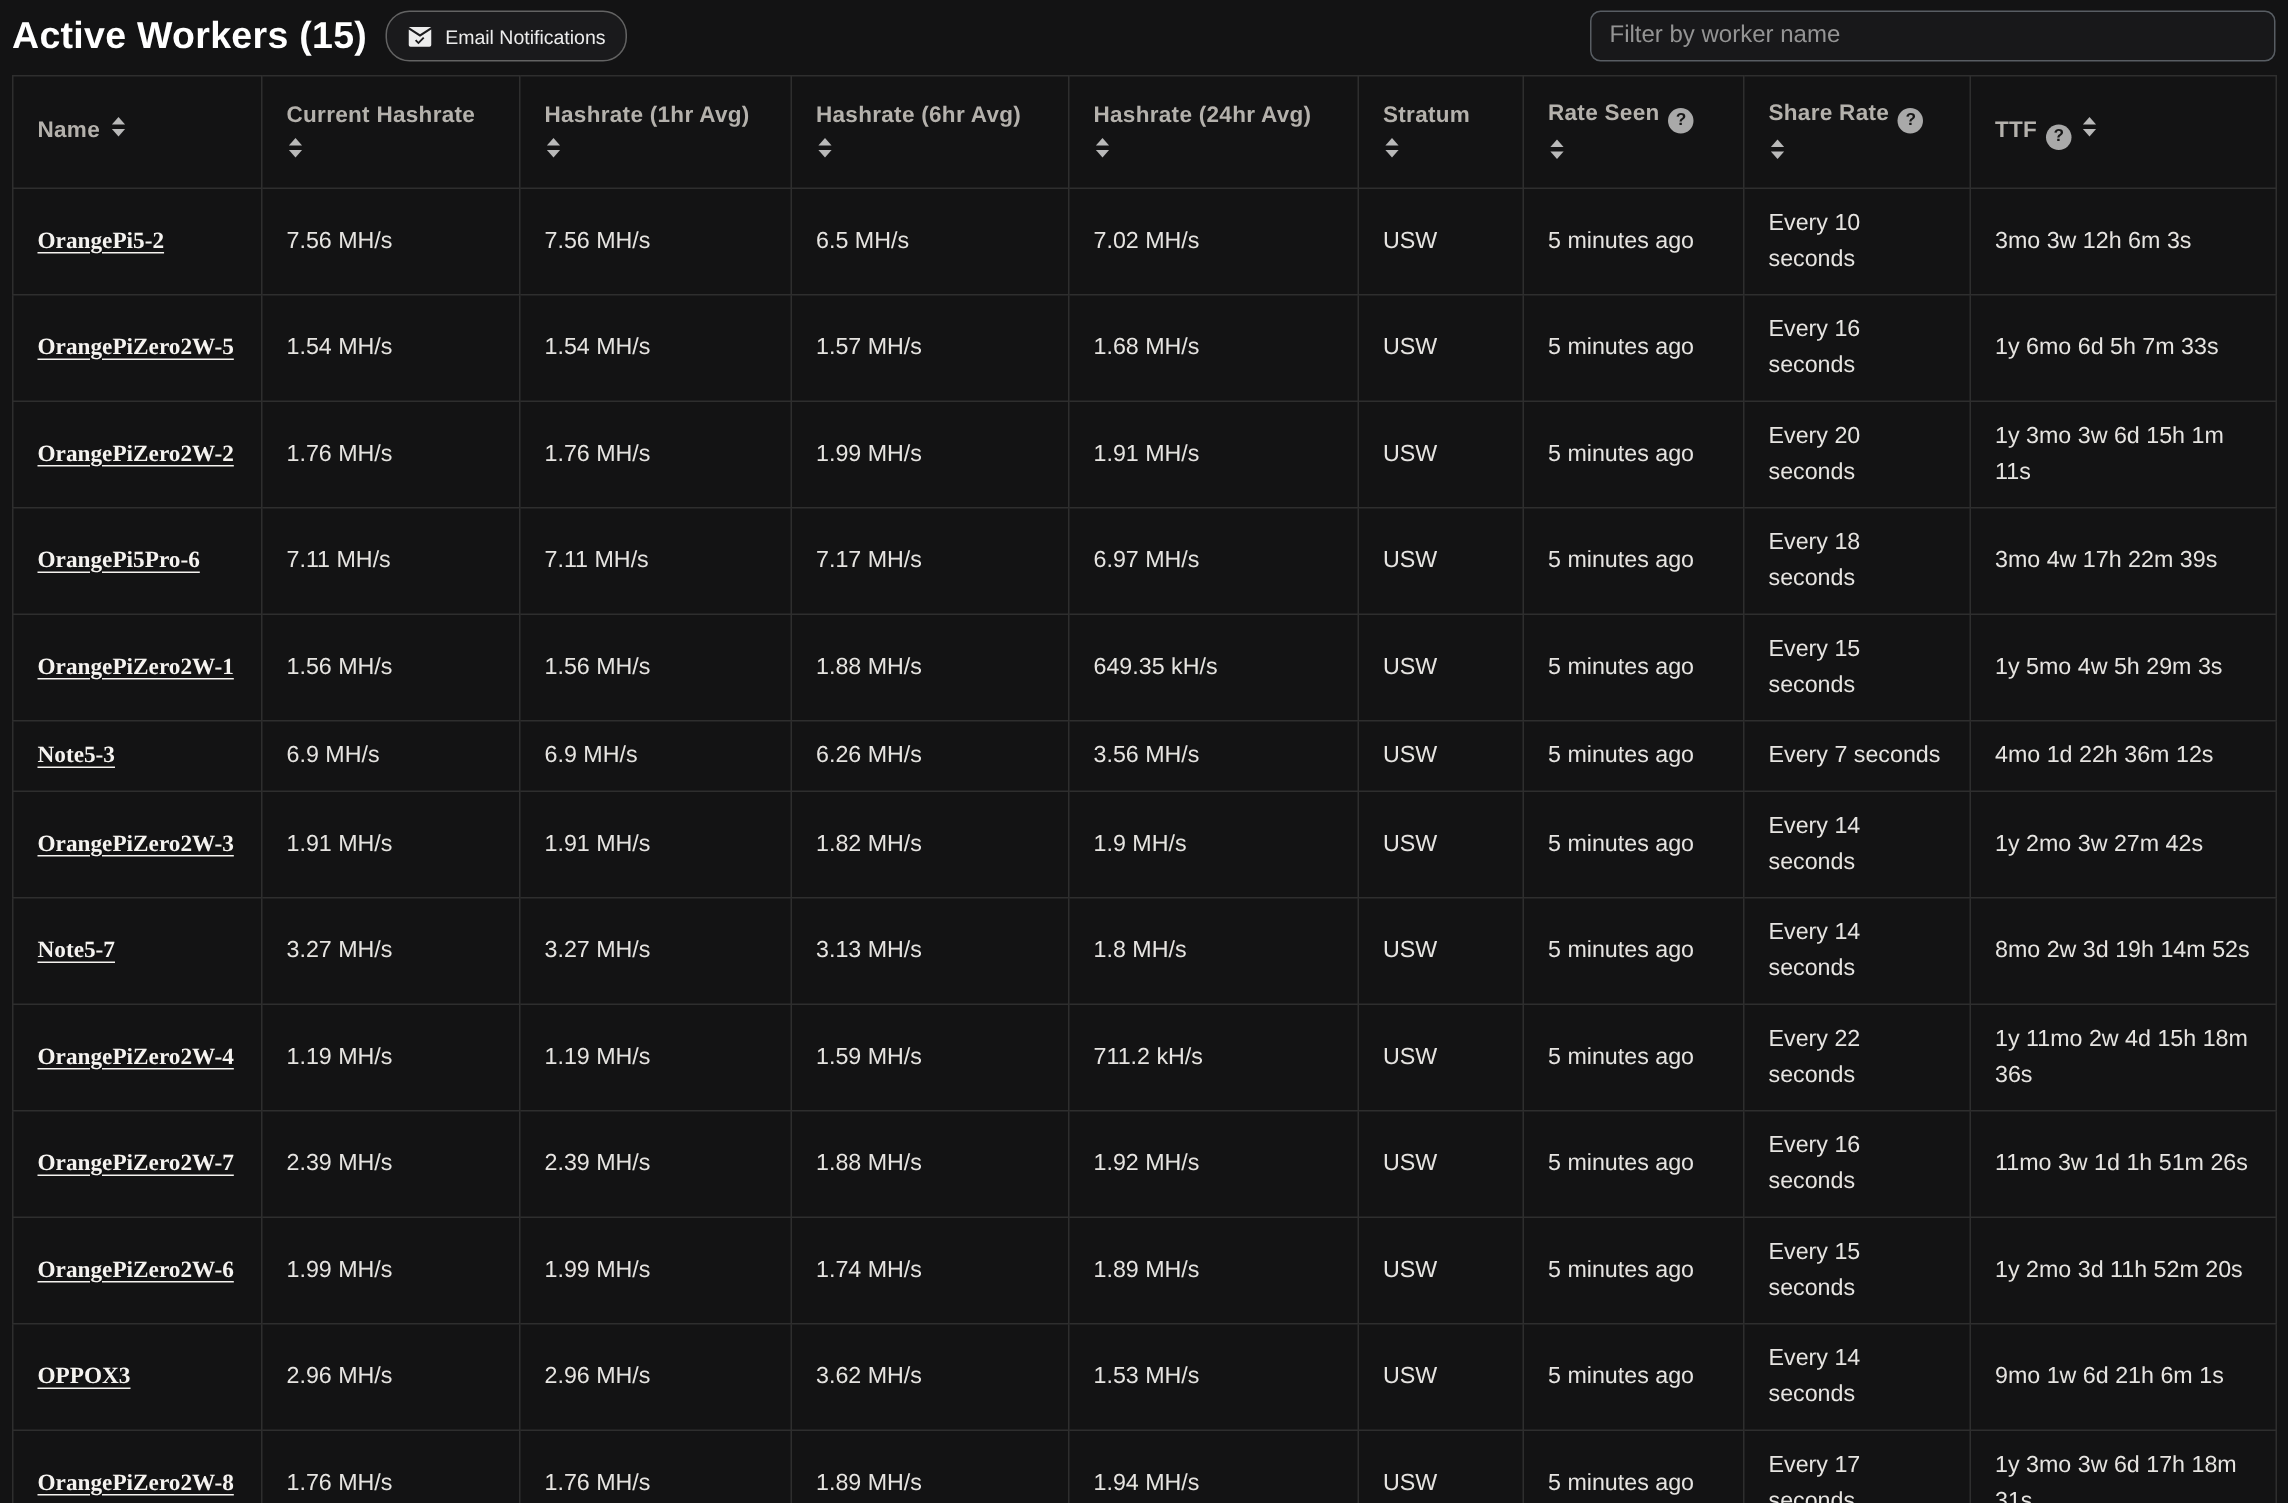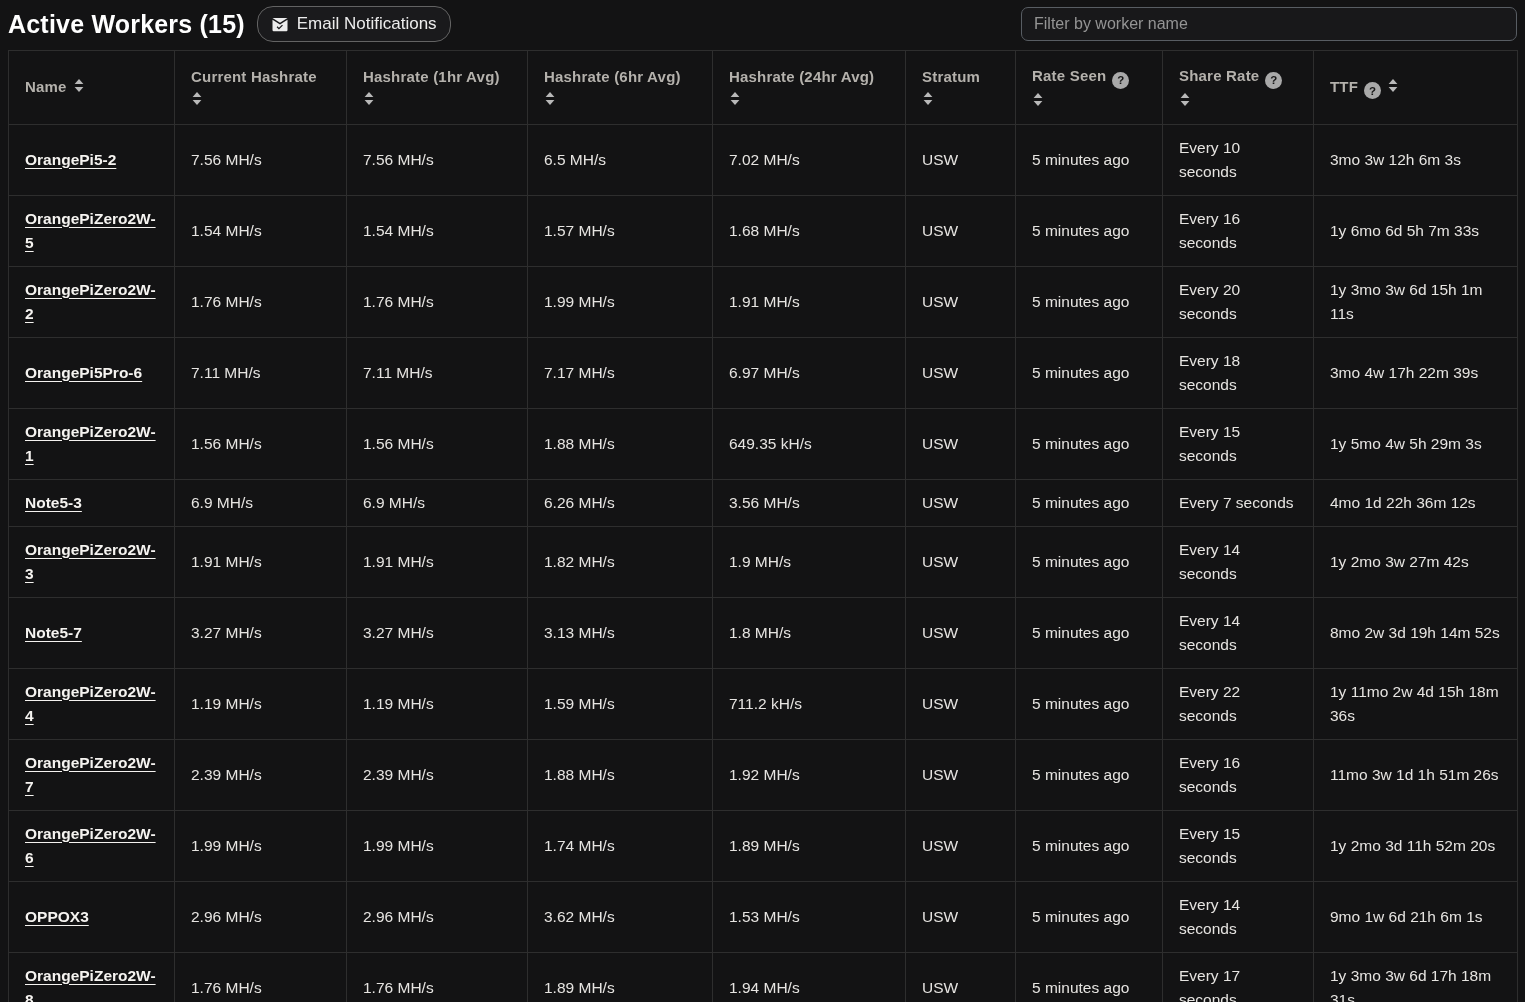--- a/index.html
+++ b/index.html
@@ -14,26 +14,26 @@
     display:flex; align-items:center;
     padding:7px 8px 9px 8px; height:50px;
   }
   .page-title {
     font-size:25px; font-weight:700; color:#ffffff;
     letter-spacing:.2px; margin-right:12px; white-space:nowrap;
   }
   .email-btn {
     display:inline-flex; align-items:center; gap:8px;
     background:#1a1a1c; border:1px solid #636363; border-radius:16px;
-    color:#ececec; font-size:17px; padding:7px 13px; cursor:pointer;
+    color:#ececec; font-size:13px; padding:7px 13px; cursor:pointer;
     font-family:inherit;
   }
   .email-btn svg { display:block; }
   .filter-input {
-    margin-left:auto; width:496px; height:34px;
+    margin-left:auto; width:457px; height:34px;
     background:#18181a; border:1px solid #585d63; border-radius:7px;
     color:#0ea5e9; font-size:16px; padding:0 12px; outline:none;
     font-family:inherit;
   }
   .filter-input::placeholder { color:#949494; }
   
   table {
     width:1509px; margin:0 8px;
     border-collapse:collapse; table-layout:fixed;
     border:1px solid #2e2e2e;
@@ -54,21 +54,21 @@
   .sort-inline .sort-icon { margin-left:6px; }
   .help-icon {
     display:inline-flex; align-items:center; justify-content:center;
     width:17px; height:17px; border-radius:50%;
     background:#a9a9a9; color:#161616;
     font-size:11.5px; font-weight:700; margin-left:6px;
     vertical-align:-3px; cursor:pointer;
   }
   .worker-link {
     color:#f5f3f0; font-weight:700; text-decoration:underline;
-    text-underline-offset:3px; cursor:pointer;
+    text-underline-offset:3px; cursor:pointer;font-family:Liberation Serif, serif;
   }
   .pre-wrap { white-space:pre-line; }
 </style>
 </head>
 <body>
 
 <div class="topbar">
   <h1 class="page-title">Active Workers (15)</h1>
   <button class="email-btn">
     <span>

